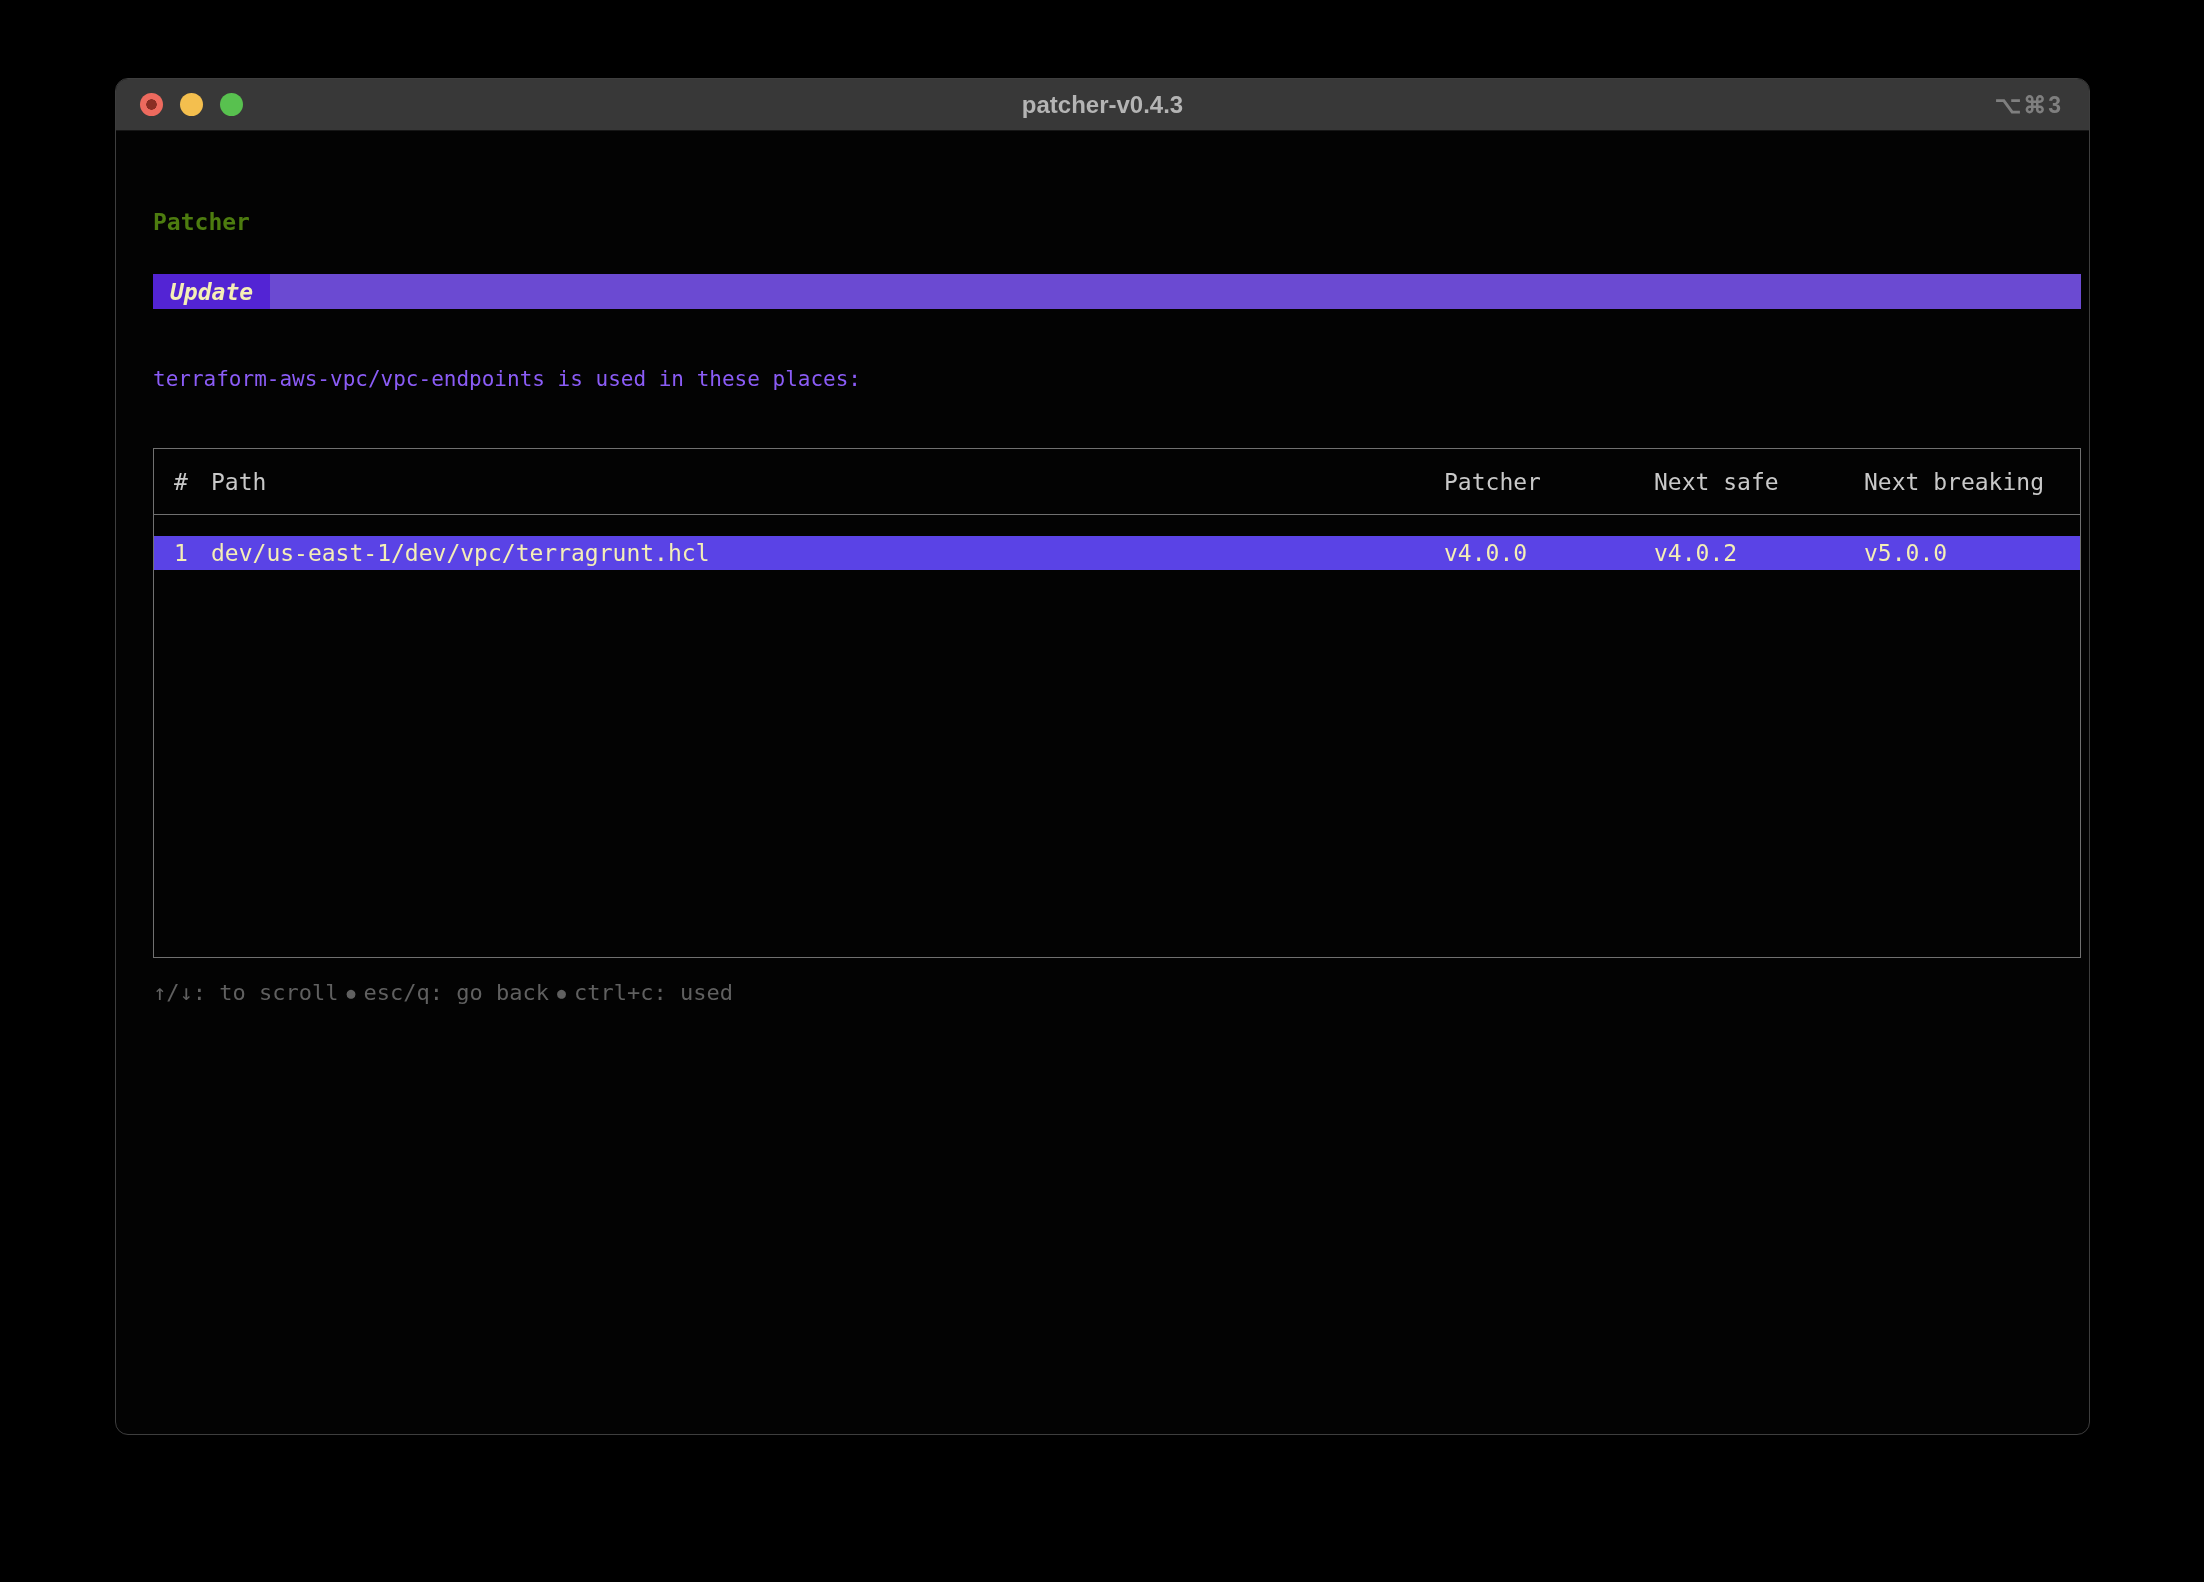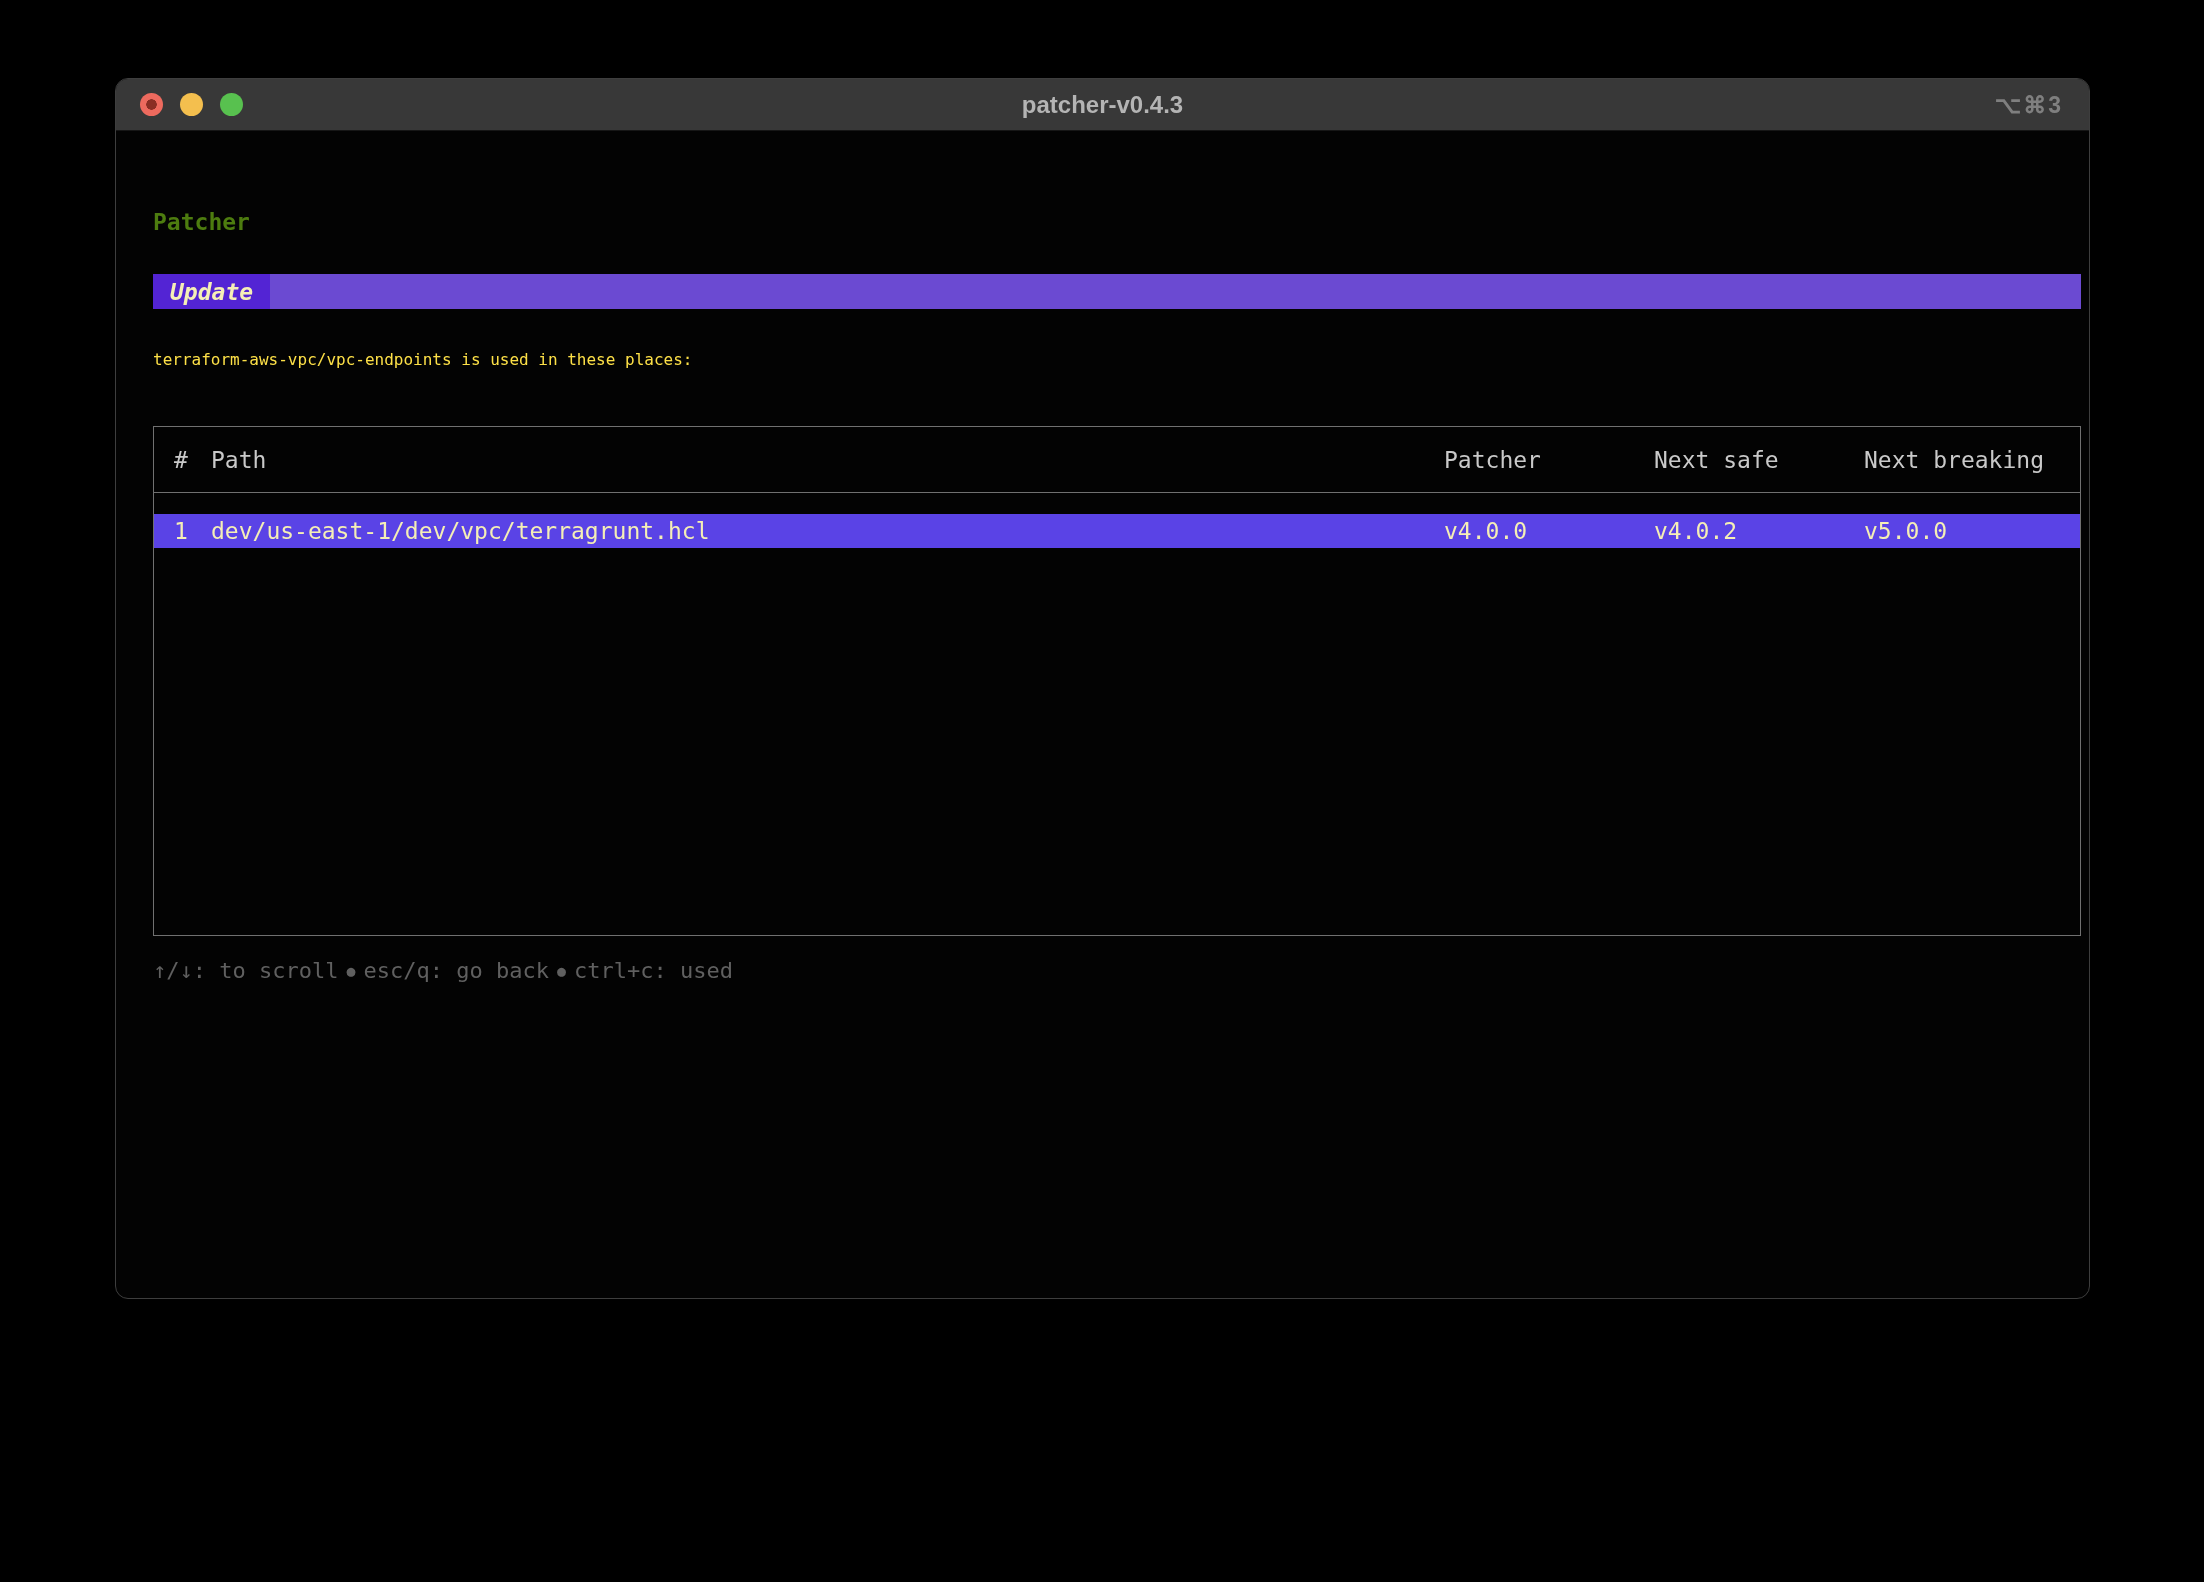--- a/index.html
+++ b/index.html
@@ -4,21 +4,21 @@
 <style>
   * { margin:0; padding:0; box-sizing:border-box; }
   html,body { background:#000; }
   body {
     width:2204px; height:1582px; position:relative; overflow:hidden;
     font-family:"DejaVu Sans Mono", monospace;
     --tab-selected:#5324d4; --tab-bar:#6b4ad2; --row-highlight:#5a43e6;
     --highlight-text:#f5efb6; --accent-close:#ed6a5e; --accent-minimize:#f4bf4e; --accent-zoom:#58c14f;
   }
   .window {
-    position:absolute; left:115px; top:78px; width:1975px; height:1221px;
+    position:absolute; left:115px; top:78px; width:1975px; height:1357px;
     background:#030303; border:1px solid #3e3e3e; border-radius:13px; overflow:hidden;
   }
   .titlebar {
     height:52px; background:#383838; border-bottom:1px solid #161616;
     display:flex; align-items:center; position:relative;
   }
   .traffic { display:flex; gap:17px; margin-left:24px; }
   .light { width:23px; height:23px; border-radius:50%; border:none; padding:0; cursor:default; }
   .light.close { background:radial-gradient(circle at 50% 50%, #8a2e24 0 5px, var(--accent-close) 5.5px); }
   .light.minimize { background:var(--accent-minimize); }
@@ -35,21 +35,21 @@
   }
   .content { padding:0 8px 0 37px; color:#c9c9c9; font-size:23px; }
   .heading { margin-top:78px; color:#4d7c0f; font-weight:bold; font-size:23px; }
   .tabbar { margin-top:39px; display:flex; height:35px;font-style:italic; }
   .tab {
     display:flex; align-items:center; padding:0 17px;
     color:#cfcfcf; background:transparent; font-size:23px; cursor:default;
   }
   .tab.selected { background:var(--tab-selected); color:var(--highlight-text); font-weight:bold; }
   .tabfiller { flex:1; background:var(--tab-bar); }
-  .intro { margin-top:41px; font-size:16px; color:#fde047; }
+  .intro { margin-top:58px; font-size:21px; color:#8b5cf6; }
   .usagetable { margin-top:57px; height:510px; border:1px solid #707070; display:flex; flex-direction:column; }
   .thead {
     height:66px; flex:0 0 66px; display:flex; align-items:center;
     border-bottom:1px solid #707070; color:#c9c9c9;
   }
   .tbody { flex:1; padding-top:21px; overflow:hidden; }
   .trow { height:34px; display:flex; align-items:center; color:#c9c9c9; cursor:default; }
   .trow.selected { background:var(--row-highlight); color:var(--highlight-text); }
   .c0 { width:57px; padding-left:20px; flex:0 0 57px; }
   .c1 { flex:1 1 auto; overflow:hidden; white-space:nowrap; }

